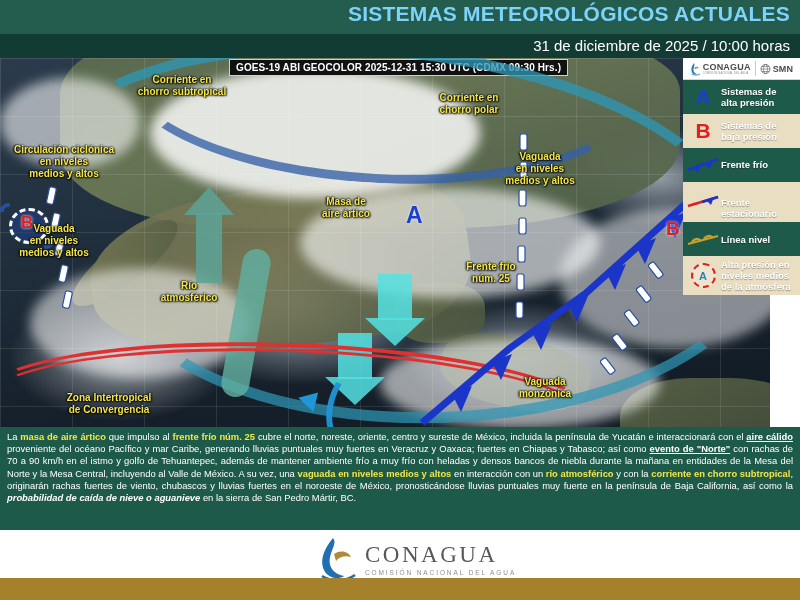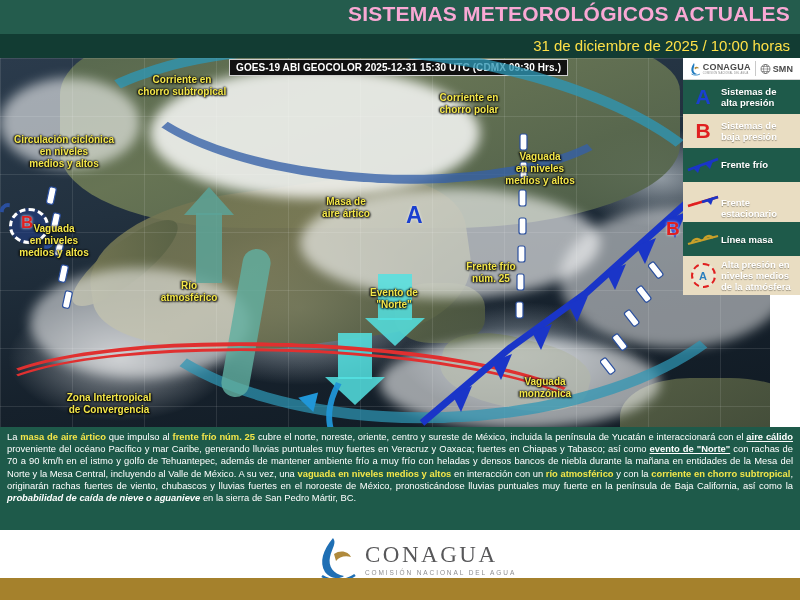--- a/index.html
+++ b/index.html
@@ -10,30 +10,30 @@
   }
   #page { position: relative; width: 800px; height: 600px; }
 
   
   .hdr-title-bar {
     position: absolute; left: 0; top: 0; width: 800px; height: 34px;
     background: #245c4d;
   }
   .hdr-title {
     position: absolute; right: 10px; top: 2px;
-    font-size: 21px; font-weight: bold; color: #f9a8d4;
+    font-size: 21px; font-weight: bold; color: #7dd3fc;
     letter-spacing: .2px; white-space: nowrap;
   }
   .hdr-date-bar {
     position: absolute; left: 0; top: 34px; width: 800px; height: 24px;
     background: #123c33;
   }
   .hdr-date {
     position: absolute; right: 10px; top: 3px;
-    font-size: 15px; color: #fde047; white-space: nowrap;
+    font-size: 15px; color: #ffffff; white-space: nowrap;
   }
 
   
   .map {
     position: absolute; left: 0; top: 58px; width: 770px; height: 369px;
     overflow: hidden;
     background:
       radial-gradient(ellipse 160px 90px at 120px 300px, rgba(255,255,255,.55), rgba(255,255,255,0) 70%),
       radial-gradient(ellipse 200px 110px at 300px 250px, rgba(235,242,248,.75), rgba(235,242,248,0) 70%),
       radial-gradient(ellipse 170px 80px at 520px 300px, rgba(220,232,242,.6), rgba(220,232,242,0) 70%),
@@ -370,39 +370,37 @@
     <div class="cyc">
       <div class="hook" style="left:-4px;top:-4px;transform:rotate(-40deg);"></div>
       <div class="hook" style="left:28px;top:18px;transform:rotate(140deg);"></div>
       <div class="cyc-ring"></div>
       <div class="cyc-b">B</div>
     </div>
 
     <div class="mark-A">A</div>
     <div class="mark-B1">B</div>
 
-    <div class="mlabel" style="left:4px;top:76px;width:120px;">Circulación ciclónica
+    <div class="mlabel" style="left:4px;top:86px;width:120px;">Circulación ciclónica
 en niveles
 medios y altos</div>
     <div class="mlabel" style="left:122px;top:16px;width:120px;">Corriente en
 chorro subtropical</div>
     <div class="mlabel" style="left:416px;top:34px;width:106px;">Corriente en
 chorro polar</div>
     <div class="mlabel" style="left:6px;top:165px;width:96px;">Vaguada
 en niveles
 medios y altos</div>
     <div class="mlabel" style="left:490px;top:93px;width:100px;">Vaguada
 en niveles
 medios y altos</div>
     <div class="mlabel" style="left:305px;top:138px;width:82px;">Masa de
 aire ártico</div>
     <div class="mlabel" style="left:152px;top:222px;width:74px;">Río
 atmosférico</div>
-    <div class="mlabel" style="left:353px;top:229px;width:82px;">Evento de
-"Norte"</div>
     <div class="mlabel" style="left:450px;top:203px;width:82px;">Frente frío
 núm. 25</div>
     <div class="mlabel" style="left:48px;top:334px;width:122px;">Zona Intertropical
 de Convergencia</div>
     <div class="mlabel" style="left:505px;top:318px;width:80px;">Vaguada
 monzónica</div>
   </div>
 
   <div class="legend">
     <div class="legend-logos">
@@ -469,21 +467,21 @@
     </div>
 
     <div class="lrow dark">
       <div class="lsym">
         <svg width="34" height="20" viewBox="0 0 34 20">
           <path d="M2 15 L32 7" stroke="#c8a02a" stroke-width="2.3" fill="none"></path>
           <path d="M6 14 a5 5 0 0 1 9 -2" stroke="#c8a02a" stroke-width="2.3" fill="none"></path>
           <path d="M18 11 a5 5 0 0 1 9 -2" stroke="#c8a02a" stroke-width="2.3" fill="none"></path>
         </svg>
       </div>
-      <div class="ltxt" style="white-space:pre-line;">Línea masa</div>
+      <div class="ltxt" style="white-space:pre-line;">Línea nivel</div>
     </div>
 
     <div class="lrow light">
       <div class="lsym">
         <div class="hp-ring">
             <span class="hp-A">A</span>
           </div>
       </div>
       <div class="ltxt" style="white-space:pre-line;">Alta presión en
 niveles medios

